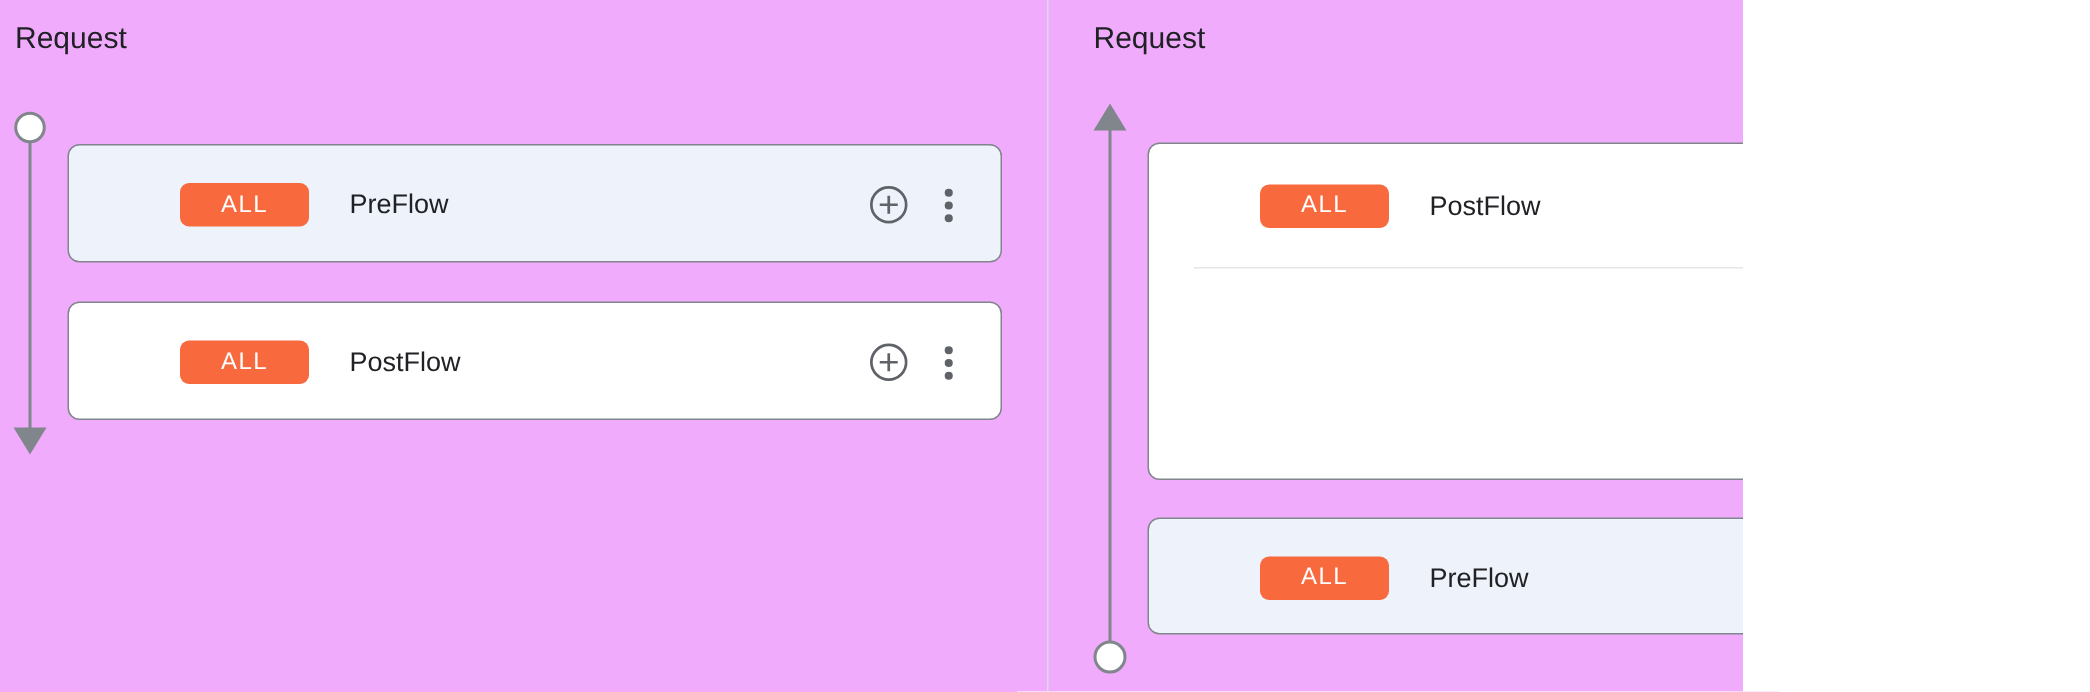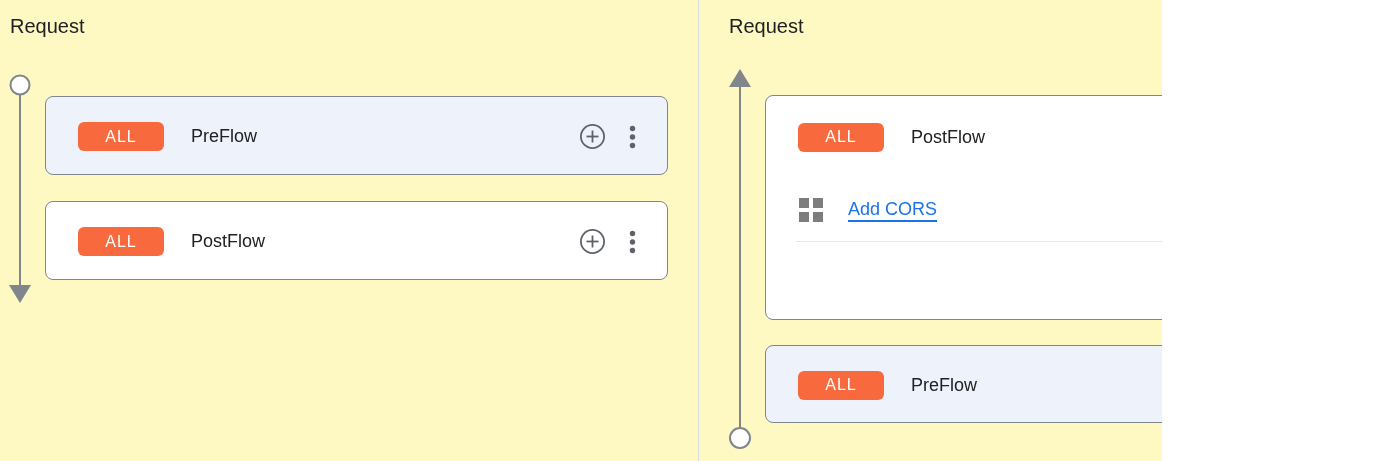--- a/index.html
+++ b/index.html
@@ -1,37 +1,37 @@
 <!DOCTYPE html>
 <html><head>
 <meta charset="utf-8">
 <style>
   html,body{margin:0;padding:0;background:#fff;}
   .canvas{
     position:relative;width:1162px;height:461px;overflow:hidden;
-    font-family:"Liberation Sans", sans-serif;background:#fef9c3;color:#202124;
+    font-family:"Liberation Sans", sans-serif;background:#f0abfc;color:#202124;
   }
   .panel-divider{position:absolute;left:698px;top:0;width:1px;height:461px;background:#dadce0;}
   .panel-title{position:absolute;font-size:20px;font-weight:400;color:#202124;line-height:26px;}
   .panel-title.request{left:10px;top:13px;}
   .panel-title.response{left:729px;top:13px;}
   .timeline{position:absolute;}
   .flow-card{
     position:absolute;box-sizing:border-box;background:#fff;
     border:1px solid #80868b;border-radius:8px;
     display:flex;flex-direction:column;
   }
   .flow-card.highlight{background:#eef2fb;}
   .card-header{
     display:flex;align-items:center;height:79px;padding:0 28px 0 32px;flex:0 0 auto;
   }
   .cond-badge{
     display:inline-flex;align-items:center;justify-content:center;
     min-width:86px;height:29px;border-radius:6px;background:#f8693e;
-    color:#fff;font-size:16px;letter-spacing:1px;box-sizing:border-box;
+    color:#fff;font-size:16px;letter-spacing:1px;box-sizing:border-box;margin-left:42px;
   }
   .card-title{margin-left:27px;font-size:18px;font-weight:400;color:#202124;}
   .spacer{flex:1;}
   .icon-btn{
     background:none;border:none;padding:0;margin:0;cursor:pointer;
     display:inline-flex;align-items:center;justify-content:center;
   }
   .plus-btn{width:30px;height:30px;}
   .dots-btn{width:14px;height:30px;margin-left:18px;}
   .policy-row{
@@ -126,36 +126,20 @@
       </button>
       <button class="icon-btn dots-btn">
         <svg width="7" height="24" viewBox="0 0 7 24">
           <circle cx="3.5" cy="3.5" r="2.7" fill="#5f6368"></circle>
           <circle cx="3.5" cy="12" r="2.7" fill="#5f6368"></circle>
           <circle cx="3.5" cy="20.5" r="2.7" fill="#5f6368"></circle>
         </svg>
       </button>
     </div>
 
-    <div class="policy-row">
-      <svg class="policy-grid" width="26" height="26" viewBox="0 0 26 26">
-        <rect x="1" y="1" width="10" height="10" fill="#7d7d7d"></rect>
-        <rect x="15" y="1" width="10" height="10" fill="#7d7d7d"></rect>
-        <rect x="1" y="15" width="10" height="10" fill="#7d7d7d"></rect>
-        <rect x="15" y="15" width="10" height="10" fill="#7d7d7d"></rect>
-      </svg>
-      <a class="policy-link">Add CORS</a>
-      <button class="icon-btn dots-btn policy-dots">
-        <svg width="7" height="24" viewBox="0 0 7 24">
-          <circle cx="3.5" cy="3.5" r="2.7" fill="#5f6368"></circle>
-          <circle cx="3.5" cy="12" r="2.7" fill="#5f6368"></circle>
-          <circle cx="3.5" cy="20.5" r="2.7" fill="#5f6368"></circle>
-        </svg>
-      </button>
-    </div>
 
     <div class="row-divider"></div>
 
   </div>
 
   <div class="flow-card highlight" style="left:765px;top:345px;width:623px;height:78px;">
     <div class="card-header" style="height:78px;">
       <span class="cond-badge">ALL</span>
       <span class="card-title">PreFlow</span>
       <span class="spacer"></span>

